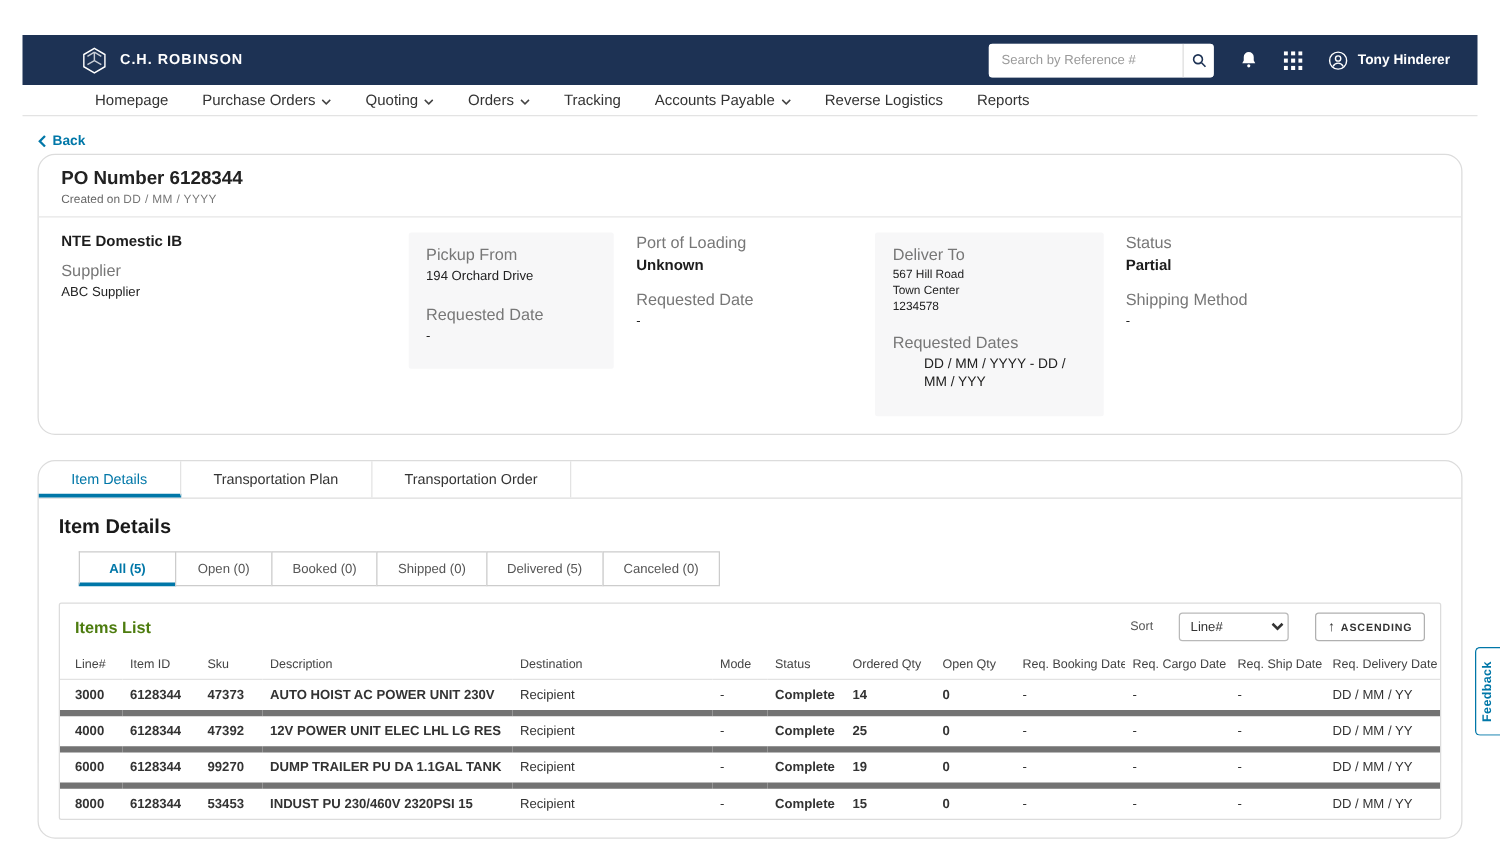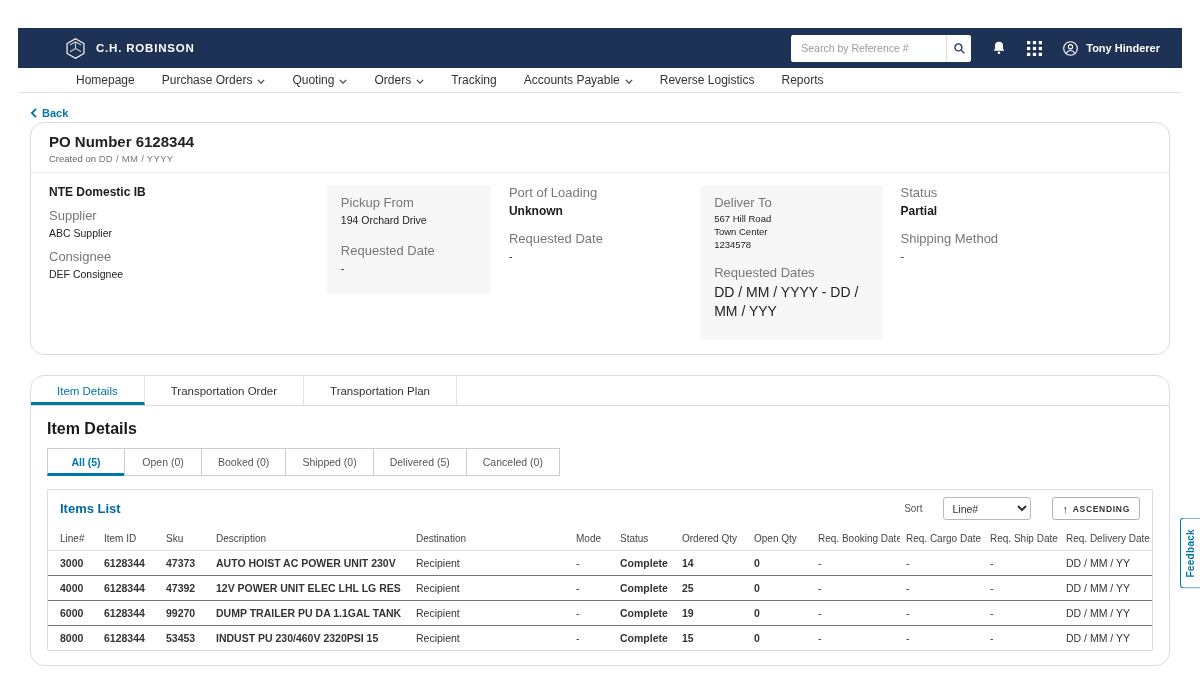--- a/index.html
+++ b/index.html
@@ -55,35 +55,35 @@
   
   .tabs-card { margin-top: 20px; }
   .po-tabs { display: flex; border-bottom: 1px solid #ddd; }
   .tab { padding: 9px 26px 8px; font-size: 11.5px; color: #333; border-right: 1px solid #e3e3e3; cursor: pointer; }
   .tab.active { color: #0077a8; border-bottom: 3px solid #0077a8; padding-bottom: 5px; }
 
   .section { padding: 6px 16px 14px; }
   .section-title { font-size: 16px; font-weight: 700; color: #1a1a1a; margin: 8px 0 10px; }
   .filter-tabs { display: flex; }
   .ftab { border: 1px solid #ccc; margin-left: -1px; padding: 7px 16px; min-width: 78px; text-align: center; font-size: 10.5px; color: #555; background: #fff; cursor: pointer; }
-  .ftab:first-child { margin-left: 0; }
+  .ftab:first-child { margin-left: 16px; }
   .ftab.active { color: #0077a8; font-weight: 700; border-bottom: 3px solid #0077a8; padding-bottom: 4px; }
 
   .items-panel { border: 1px solid #dcdcdc; border-radius: 2px; margin-top: 13px; }
   .items-head { display: flex; align-items: center; padding: 7px 12px; }
-  .items-title { font-size: 13px; font-weight: 700; color: #0369a1; }
+  .items-title { font-size: 13px; font-weight: 700; color: #4d7c0f; }
   .sort-group { margin-left: auto; display: flex; align-items: center; gap: 21px; }
   .sort-label { font-size: 10px; color: #555; }
   .sort-select { height: 23px; min-width: 88px; font-size: 10.5px; color: #333; border: 1px solid #b9b9b9; border-radius: 3px; background: #fff; padding: 0 4px; font-family: "Liberation Sans", sans-serif; }
   .asc-btn { height: 23px; display: flex; align-items: center; gap: 4px; border: 1px solid #b0b0b0; border-radius: 3px; background: #fff; padding: 0 9px; font-size: 8.5px; font-weight: 700; letter-spacing: .7px; color: #333; cursor: pointer; font-family: "Liberation Sans", sans-serif; }
   .asc-btn .arrow { font-size: 11px; font-weight: 400; }
 
   table.items { width: 100%; border-collapse: collapse; table-layout: fixed; }
   table.items th { text-align: left; font-size: 10px; color: #444; font-weight: 400; padding: 6px 6px; border-bottom: 1px solid #e2e2e2; white-space: nowrap; overflow: hidden; }
-  table.items td { font-size: 10.5px; color: #333; padding: 6px 6px; border-top: 1px solid #737373; white-space: nowrap; overflow: hidden; }
+  table.items td { font-size: 10.5px; color: #333; padding: 6px 6px; border-top: 5px solid #737373; white-space: nowrap; overflow: hidden; }
   table.items tr:first-child td { border-top: none; }
   td.strong { font-weight: 700; color: #222; }
   .c0 { width: 50px; padding-left: 12px !important; }
   .c1 { width: 62px; }
   .c2 { width: 50px; }
   .c3 { width: 200px; }
   .c4 { width: 160px; }
   .c5 { width: 44px; }
   .c6 { width: 62px; }
   .c7 { width: 72px; }
@@ -233,24 +233,20 @@
           </div>
         </div>
         <div class="po-divider"></div>
         <div class="po-info">
           <div class="po-col w1">
             <div class="blk val-strong">NTE Domestic IB</div>
             <div class="blk">
               <div class="lbl">Supplier</div>
               <div class="val">ABC Supplier</div>
             </div>
-            <div class="blk">
-              <div class="lbl">Consignee</div>
-              <div class="val">DEF Consignee</div>
-            </div>
           </div>
 
           <div class="po-col w2">
             <div class="col-shaded">
               <div class="blk">
                 <div class="lbl">Pickup From</div>
                 <div class="val">194 Orchard Drive</div>
               </div>
               <div class="blk" style="margin-top:16px;">
                 <div class="lbl">Requested Date</div>
@@ -273,21 +269,21 @@
           <div class="po-col w4">
             <div class="col-shaded">
               <div class="blk">
                 <div class="lbl">Deliver To</div>
                 <div class="val" style="font-size:9.5px;">567 Hill Road</div>
                 <div class="val" style="font-size:9.5px;">Town Center</div>
                 <div class="val" style="font-size:9.5px;">1234578</div>
               </div>
               <div class="blk" style="margin-top:14px;">
                 <div class="lbl">Requested Dates</div>
-                <div class="val" style="font-size:14px;">DD / MM / YYYY - DD / MM / YYY</div>
+                <div class="val" style="font-size:11px;margin-left:25px;">DD / MM / YYYY - DD / MM / YYY</div>
               </div>
             </div>
           </div>
 
           <div class="po-col w5">
             <div class="blk">
               <div class="lbl">Status</div>
               <div class="val val-strong">Partial</div>
             </div>
             <div class="blk" style="margin-top:12px;">
@@ -295,22 +291,22 @@
               <div class="val">-</div>
             </div>
           </div>
         </div>
       </div>
 
       
       <div class="card tabs-card">
         <div class="po-tabs">
             <div class="tab active">Item Details</div>
+            <div class="tab">Transportation Plan</div>
             <div class="tab">Transportation Order</div>
-            <div class="tab">Transportation Plan</div>
           </div>
 
         <div class="section">
           <h2 class="section-title">Item Details</h2>
 
           <div class="filter-tabs">
               <div class="ftab active">All (5)</div>
               <div class="ftab">Open (0)</div>
               <div class="ftab">Booked (0)</div>
               <div class="ftab">Shipped (0)</div>

